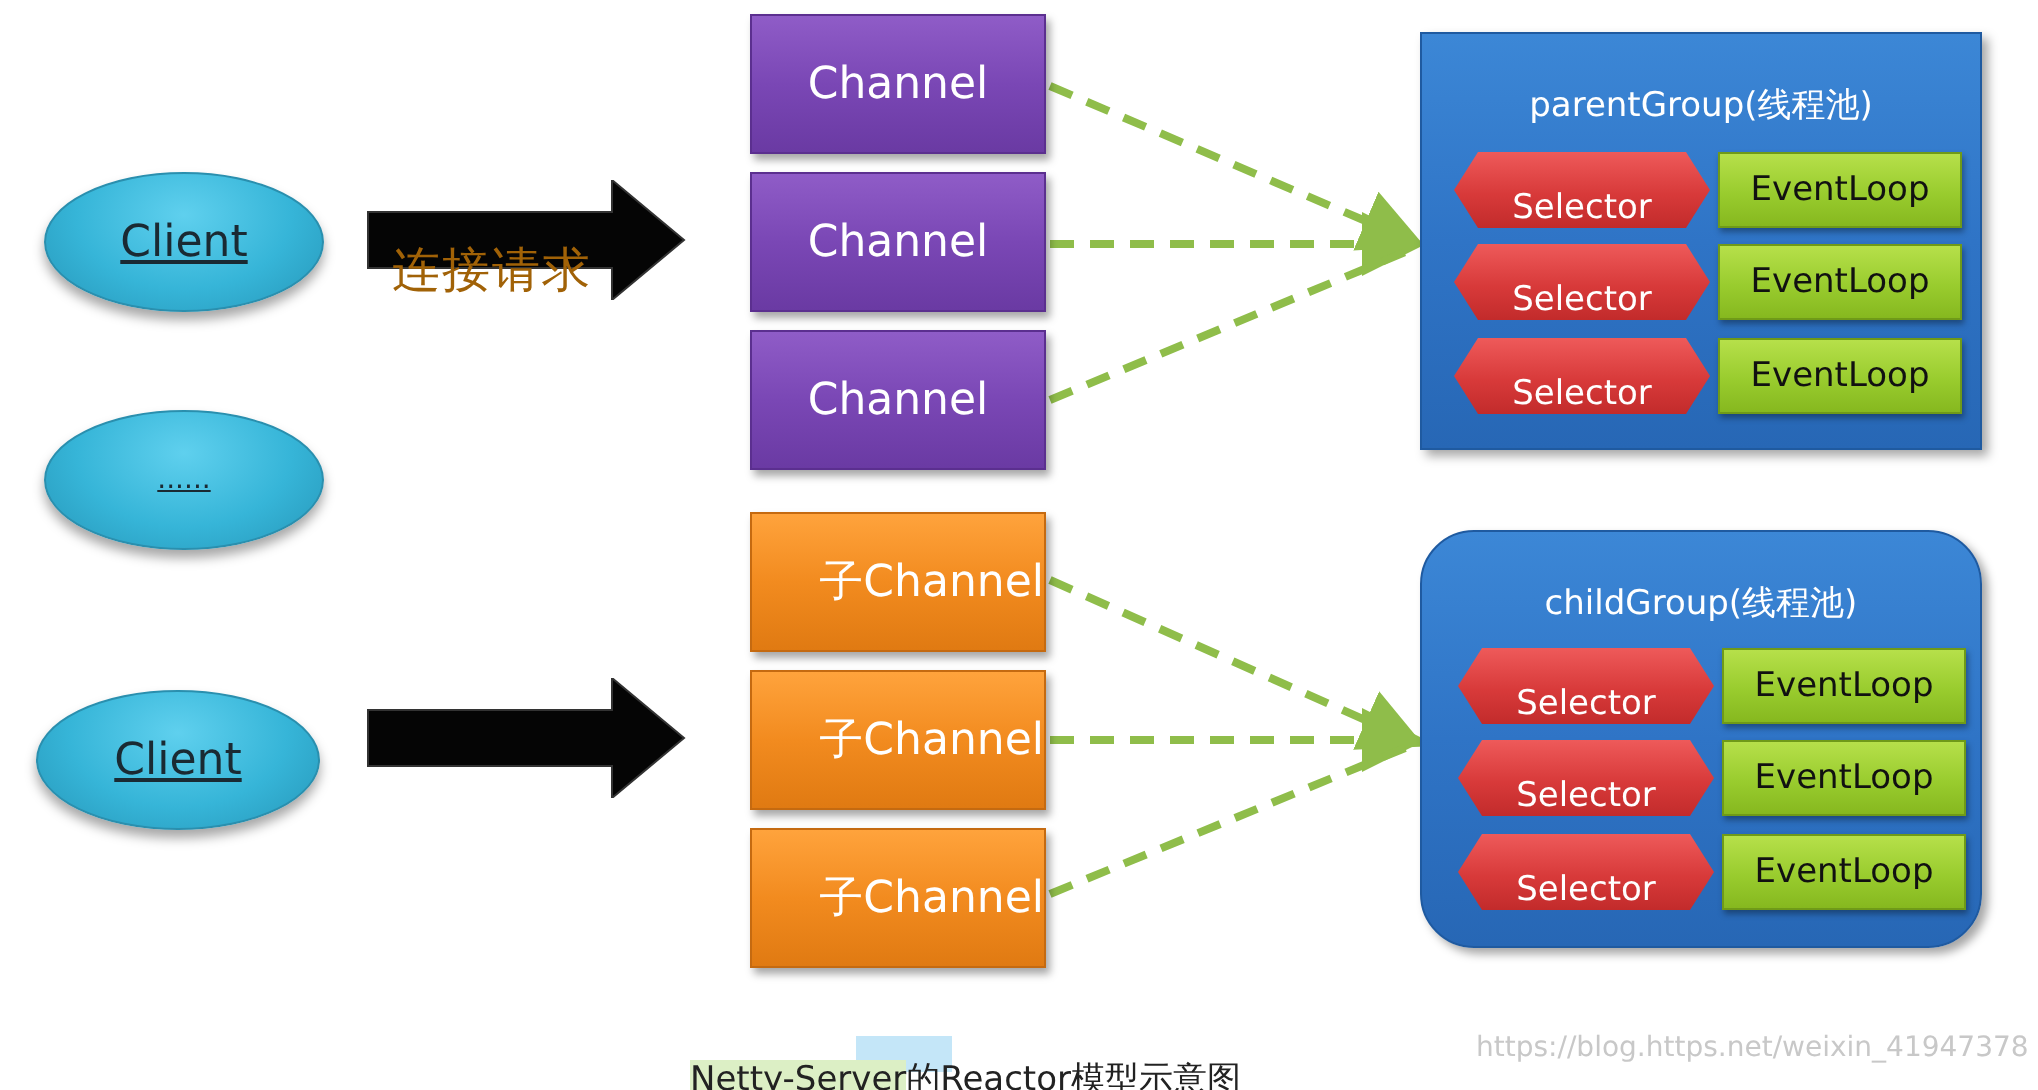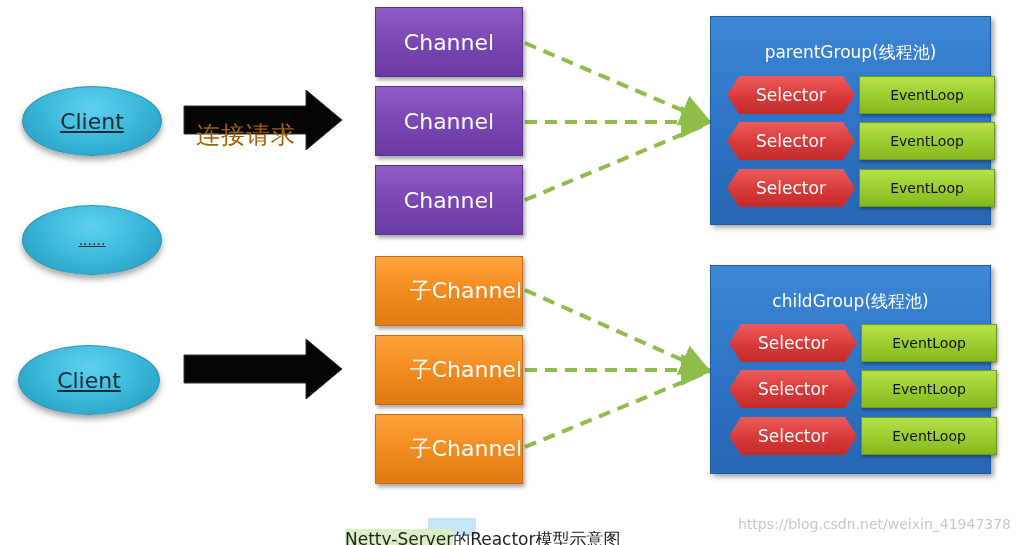--- a/index.html
+++ b/index.html
@@ -35,30 +35,30 @@
       background: linear-gradient(180deg, #3c87d6 0%, #2f74c6 50%, #2767b5 100%);
       border: 1px solid #1f5aa0;
       box-shadow: 3px 3px 5px rgba(0,0,0,0.35);
     }
     .group-title { position: absolute; left: 0; right: 0; top: 24px; text-align: center;
                    color: #ffffff; font-size: 17px; }
     .selector {
       width: 128px; height: 38px;
       background: linear-gradient(180deg, #ee5a5a 0%, #d83a3a 55%, #c22b2b 100%);
       clip-path: polygon(12px 0, calc(100% - 12px) 0, 100% 50%, calc(100% - 12px) 100%, 12px 100%, 0 50%);
-      display: flex; align-items: center; justify-content: center;
+      display: flex; align-items: flex-end; justify-content: center;
       color: #ffffff; font-size: 17px;
     }
     .eventloop {
-      width: 136px; height: 38px;
+      width: 122px; height: 38px;
       background: linear-gradient(180deg, #b6e04a 0%, #99cc2e 55%, #86b81f 100%);
       border: 1px solid #6f9a18;
       box-shadow: 1px 2px 3px rgba(0,0,0,0.35);
       display: flex; align-items: center; justify-content: center;
-      color: #111111; font-size: 14px;
+      color: #111111; font-size: 17px;
     }
     .caption { font-size: 17px; color: #222; white-space: nowrap; }
     .hl-green { background: #dcefc5; }
     .hl-blue { position: absolute; background: #c4e6f8; }
     .watermark { font-size: 14px; color: #c8c8c8; white-space: nowrap; }
     svg { position: absolute; left: 0; top: 0; }
   </style>
 </head>
 <body>
 
@@ -135,21 +135,21 @@
       <span>EventLoop</span>
     </div>
   <div class="abs selector" style="left:16px;top:152px;">
       <span>Selector</span>
     </div>
   <div class="abs eventloop" style="left:148px;top:152px;">
       <span>EventLoop</span>
     </div>
 </div>
 
-<div class="abs group" style="left:710px;top:265px;width:281px;height:209px;">
+<div class="abs group" style="left:710px;top:265px;width:281px;height:209px;border-radius:27px;">
   <div class="group-title">childGroup(线程池)</div>
   <div class="abs selector" style="left:18px;top:58px;">
       <span>Selector</span>
     </div>
   <div class="abs eventloop" style="left:150px;top:58px;">
       <span>EventLoop</span>
     </div>
   <div class="abs selector" style="left:18px;top:104px;">
       <span>Selector</span>
     </div>
@@ -162,13 +162,13 @@
   <div class="abs eventloop" style="left:150px;top:151px;">
       <span>EventLoop</span>
     </div>
 </div>
 
 <div class="hl-blue" style="left:428px;top:518px;width:48px;height:18px;"></div>
 <div class="abs caption" style="left:345px;top:528px;">
   <span class="hl-green">Netty-Server</span><span style="position:relative;">的Reactor模型示意图</span>
 </div>
 
-<div class="abs watermark" style="left:738px;top:516px;">https://blog.csdn.net/weixin_41947378</div>
+<div class="abs watermark" style="left:738px;top:516px;">https://blog.https.net/weixin_41947378</div>
 
 </body></html>

